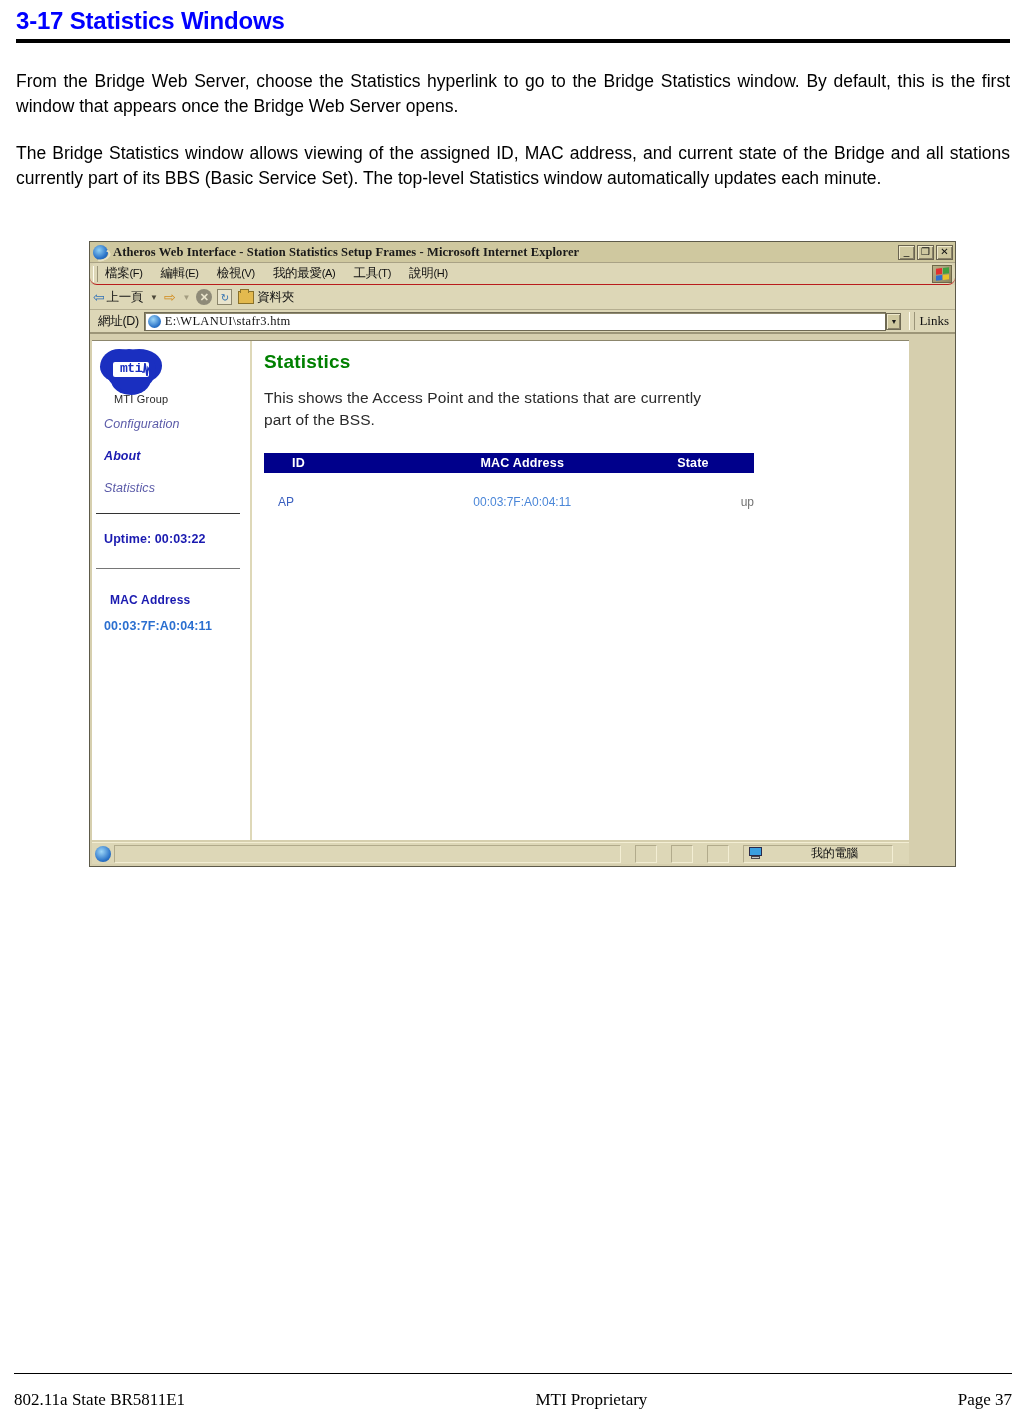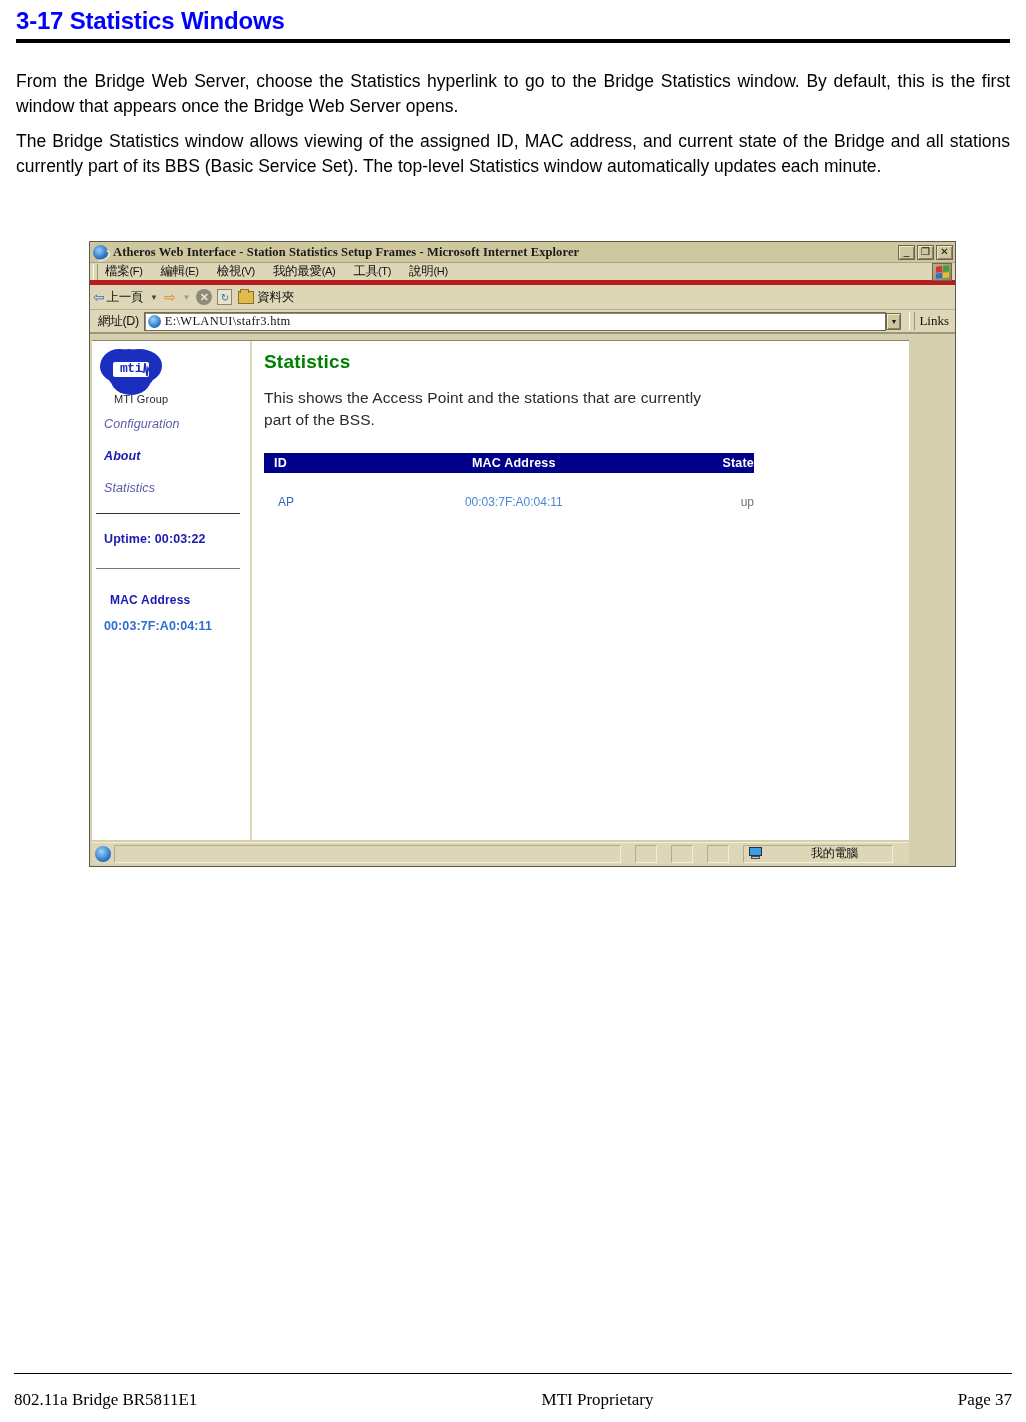--- a/index.html
+++ b/index.html
@@ -43,21 +43,21 @@
 
   .doc-para {
     font-family: "Liberation Sans", sans-serif;
     font-size: 17.5px;
     line-height: 25px;
     text-align: justify;
     margin: 0 2px;
     color: #000000;
   }
   .doc-para.first { margin-top: 26px; }
-  .doc-para.second { margin-top: 10px; }
+  .doc-para.second { margin-top: 22px; }
 
   
   .browser-shot {
     position: absolute;
     left: 89px;
     top: 241px;
     width: 867px;
     height: 626px;
     background: #d6cfae;
     border: 1px solid #5d5a4a;
@@ -122,22 +122,23 @@
     box-sizing: border-box;
   }
 
   
   .menubar {
     height: 22px;
     background: #ddd7b7;
     display: flex;
     align-items: center;
     box-sizing: border-box;
-    border-bottom: 5px solid #b91c1c;
+    border-bottom: 1px solid #b91c1c;
     padding-left: 3px;
+    border-radius: 7px;
   }
   .menubar .grip {
     width: 3px; height: 16px;
     border-left: 1px solid #fffdf0;
     border-right: 1px solid #9a9478;
     margin-right: 7px;
   }
   .menu-item {
     font-size: 12.5px;
     color: #101010;
@@ -444,23 +445,23 @@
     border-collapse: collapse;
   }
   .stat-table th {
     background: #00008b;
     color: #ffffff;
     font-size: 12.5px;
     font-weight: bold;
     padding: 3px 0 3px 0;
     letter-spacing: 0.2px;
   }
-  .stat-table th.c-id { text-align: left; padding-left: 10px; width: 130px; }
+  .stat-table th.c-id { text-align: left; padding-left: 28px; width: 130px; }
   .stat-table th.c-mac { text-align: center; width: 230px; }
-  .stat-table th.c-state { text-align: right; width: 130px; }
+  .stat-table th.c-state { text-align: center; width: 130px; }
   .stat-table td {
     font-size: 12px;
     padding: 22px 0 3px 0;
     color: #2b6fd0;
   }
   .stat-table td.c-id { text-align: left; padding-left: 14px; color: #3a5fbf; }
   .stat-table td.c-mac { text-align: center; color: #4a86d8; }
   .stat-table td.c-state { text-align: right; color: #737373; }
 
   
@@ -701,18 +702,18 @@
             <span class="base"></span>
         </span>
         <span class="sb-zone-text">我的電腦</span>
       </span>
     </div>
 
   </div>
 
   <div class="footer-rule"></div>
   <div class="doc-footer">
-    <span class="foot-left">802.11a Bridge BR5811E1</span>
+    <span class="foot-left">802.11a State BR5811E1</span>
     <span class="foot-center">MTI Proprietary</span>
     <span class="foot-right">Page 37</span>
   </div>
 
 </div>
 
 </body></html>

